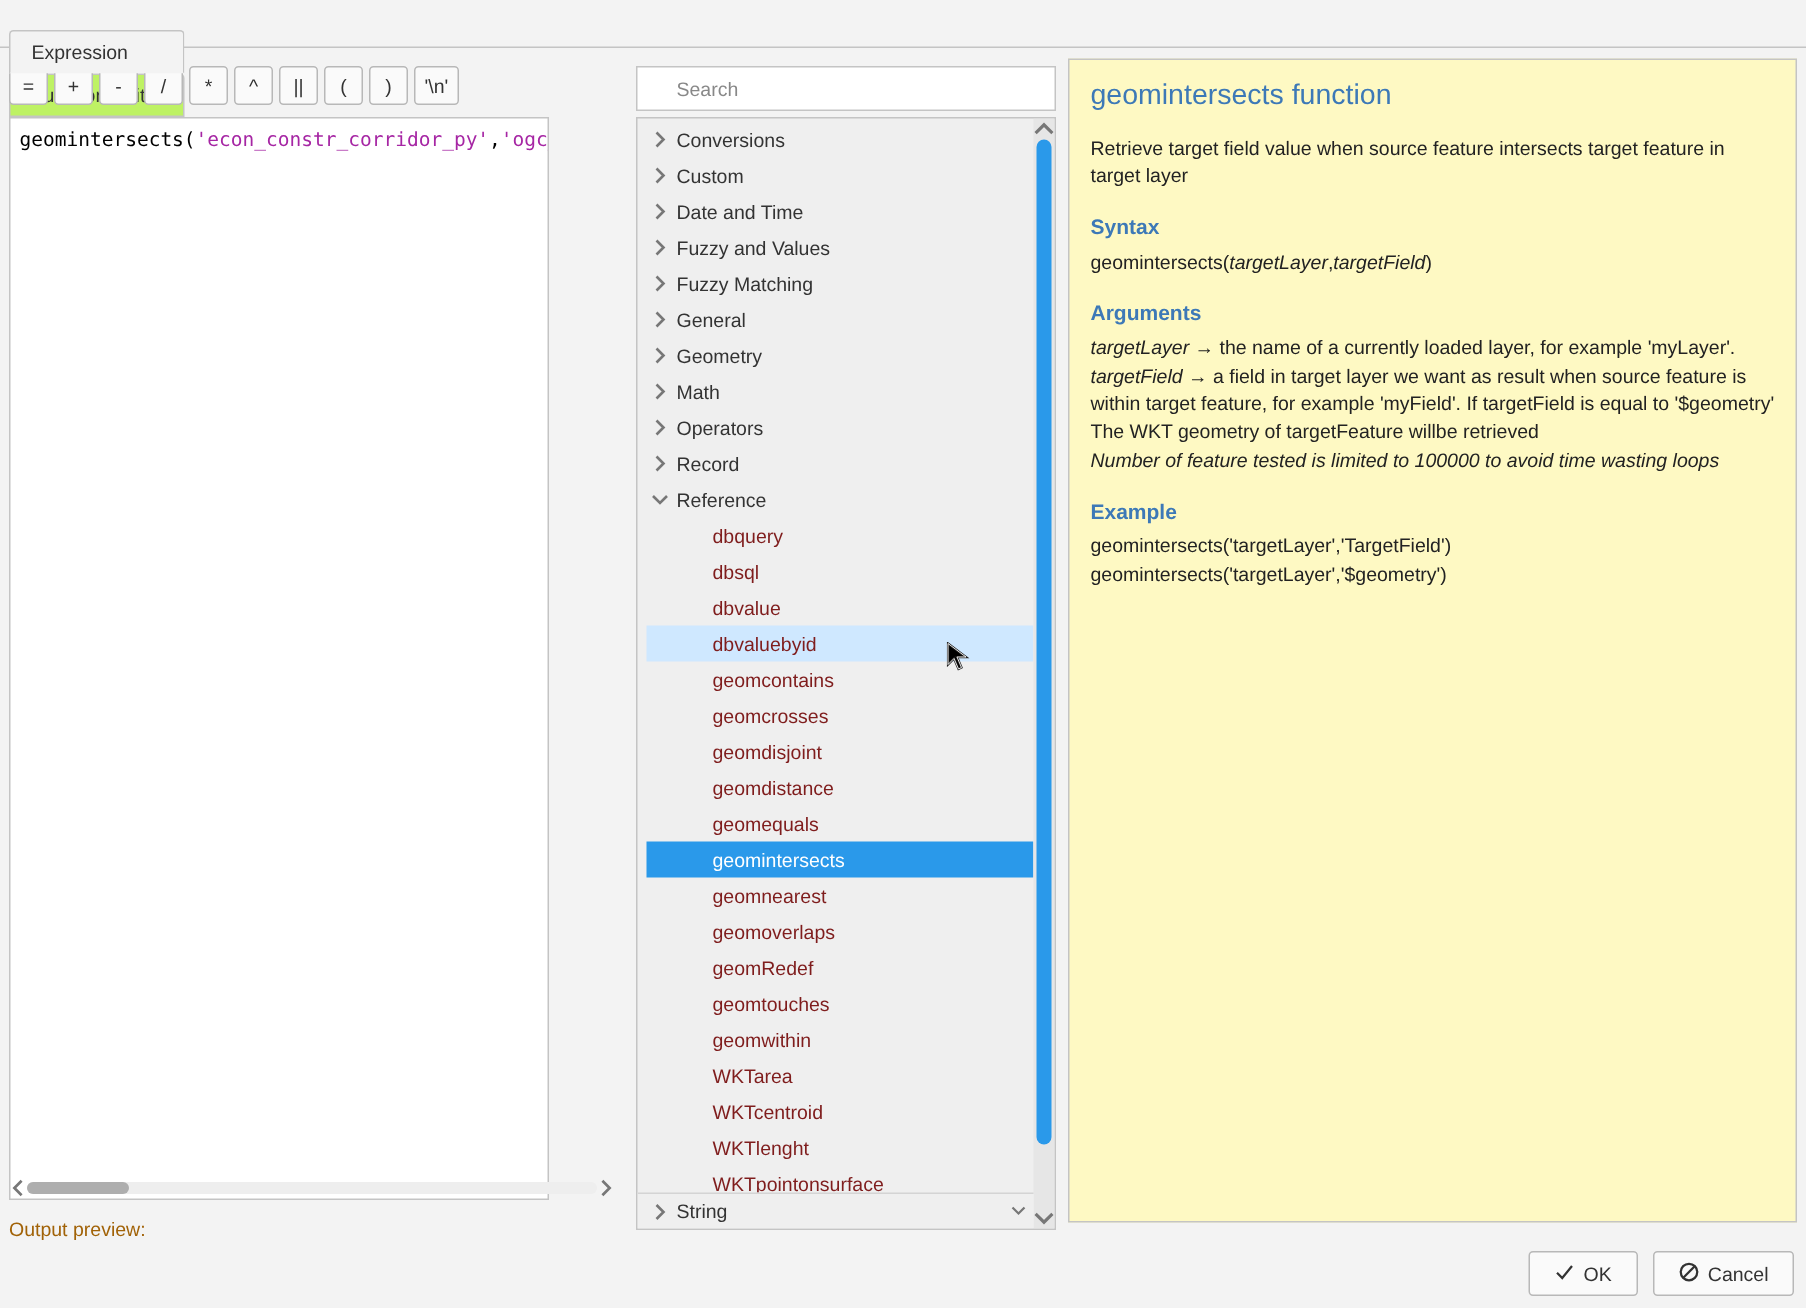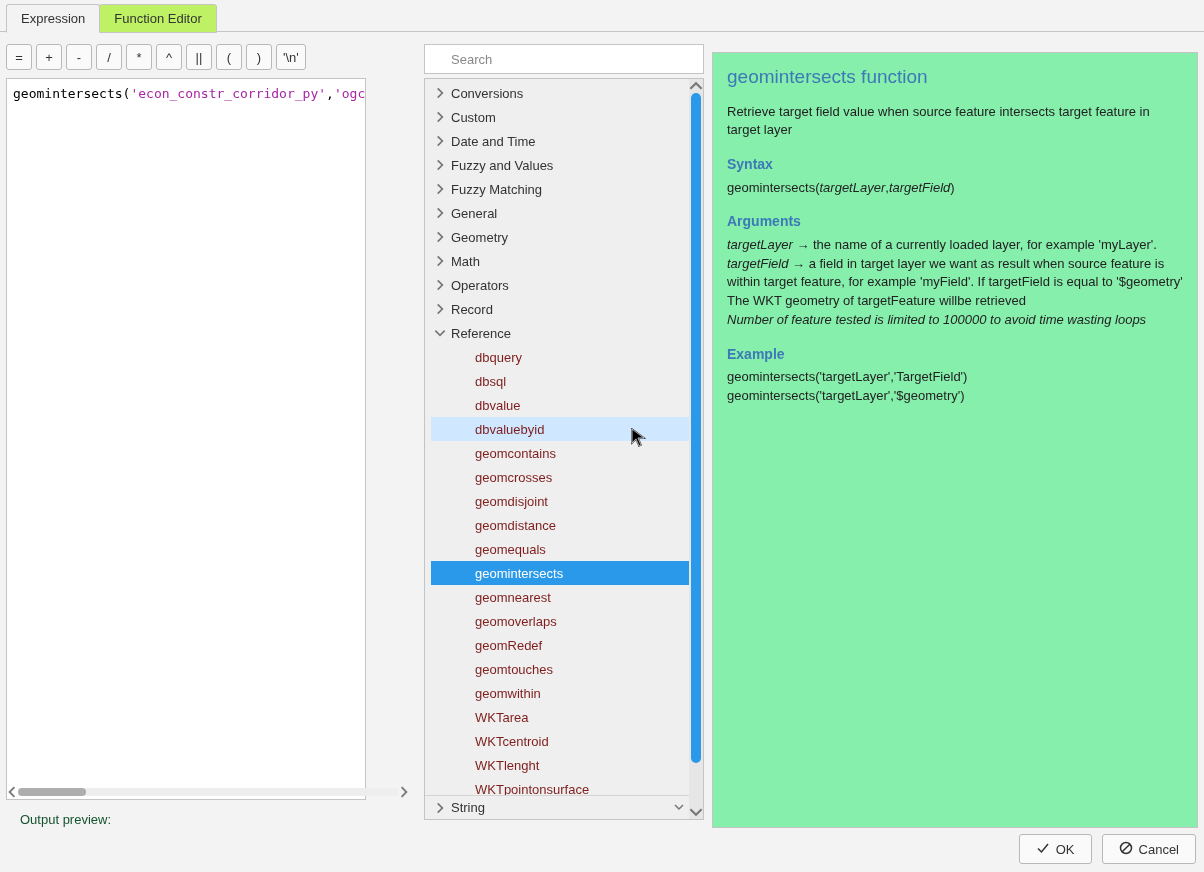--- a/index.html
+++ b/index.html
@@ -14,23 +14,24 @@
   }
   .root {
     position: relative;
     width: 1204px; height: 872px;
     background: #f3f3f3;
   }
 
   
   .tabs {
     position: absolute;
-    left: 6px; top: 4px;
+    left: 6px; top: 20px;
     display: flex;
     gap: 0;
+    flex-direction: column;
   }
   .tab {
     padding: 6px 14px;
     border: 1px solid #c4c4c4;
     background: #bef264;
     color: #333;
     font-size: 13px;
     cursor: pointer;
     margin-right: -1px;
     border-top-left-radius: 3px;
@@ -108,23 +109,23 @@
   .hs-thumb {
     position: absolute;
     left: 0; top: 0;
     width: 68px; height: 8px;
     background: #aeaeae;
     border-radius: 4px;
   }
 
   .output-preview {
     position: absolute;
-    left: 20px; top: 812px;
-    font-size: 13px;
-    color: #14532d;
+    left: 6px; top: 812px;
+    font-size: 13px;
+    color: #a16207;
   }
 
   
   .search-box {
     position: absolute;
     left: 424px; top: 44px;
     width: 280px; height: 30px;
     background: #fff;
     border: 1px solid #c4c4c4;
     color: #888;
@@ -207,23 +208,23 @@
     position: absolute;
     left: 2px; right: 2px;
     top: 0; height: 670px;
     background: #2a99ea;
     border-radius: 5px;
   }
 
   
   .help-panel {
     position: absolute;
-    left: 712px; top: 52px;
+    left: 712px; top: 39px;
     width: 486px; height: 776px;
-    background: #86efac;
+    background: #fef9c3;
     border: 1px solid #c4c4c4;
     overflow: hidden;
     font-size: 13px;
     line-height: 1.45;
   }
   .help-panel .inner {
     padding: 10px 14px;
   }
   .help-title {
     color: #3d79b7;

